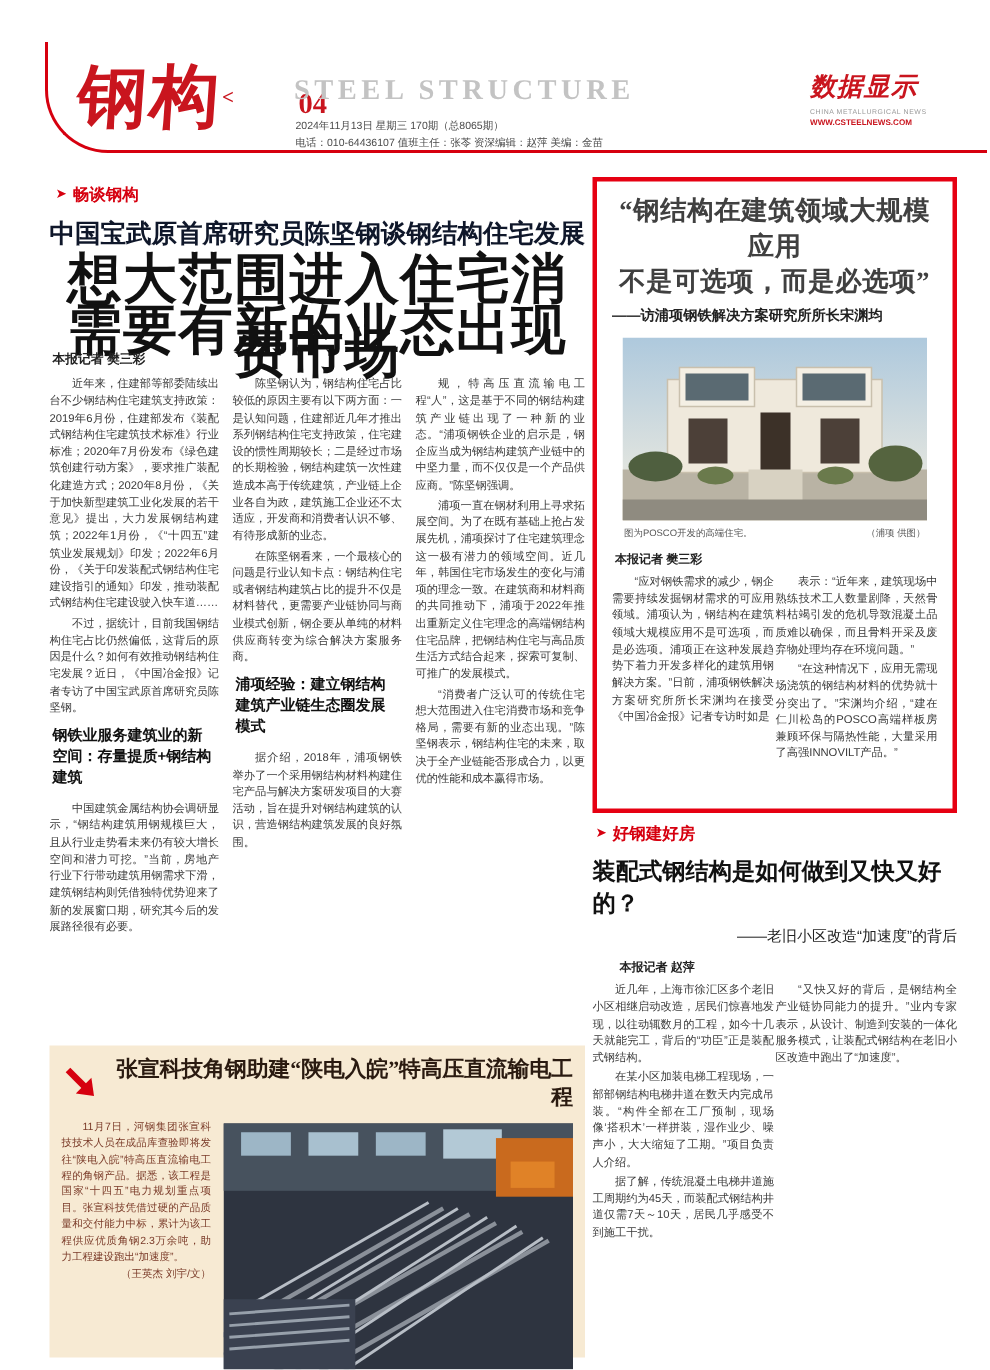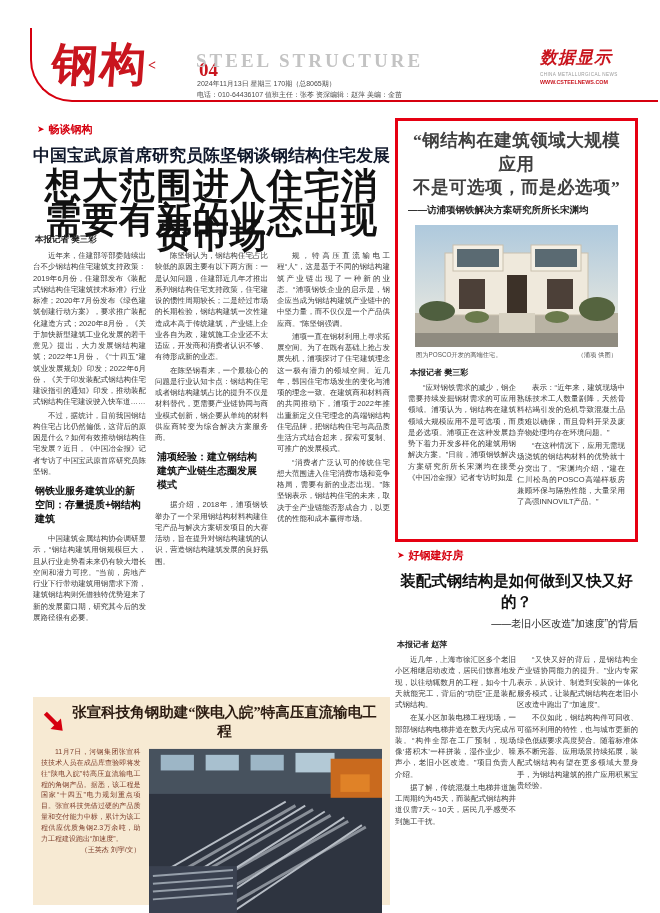--- a/index.html
+++ b/index.html
@@ -61,32 +61,32 @@
     font-weight:bold;color:#404040;font-size:17.5px;letter-spacing:.5px;line-height:1.35;}
   .sub-box{width:100%;text-align:left;font-weight:bold;font-size:9.5px;color:#222;margin-top:4px;}
   .photo-house{display:block;width:203px;height:122px;margin:8px auto 0 auto;}
   .cap-row{display:flex;justify-content:space-between;margin:4px 8px 0 8px;font-size:6.3px;color:#555;}
   .byline-box{font-size:8px;font-weight:bold;color:#222;margin:7px 0 4px 2px;}
   .cols2{display:flex;gap:1px;overflow:hidden;height:178px;}
 
   
   .art-retrofit{position:absolute;left:395px;top:548px;width:243px;height:360px;}
   .art-retrofit .tag{margin-left:2px;}
-  .hl-rf{width:100%;text-align:center;font-family:"Liberation Serif","DejaVu Serif",serif;
+  .hl-rf{width:100%;font-family:"Liberation Serif","DejaVu Serif",serif;
     font-weight:bold;font-size:15.5px;color:#111;margin-top:8px;}
   .sub-rf{width:100%;text-align:right;font-size:10px;color:#222;margin-top:4px;}
-  .byline-rf{font-size:8px;font-weight:bold;color:#222;margin:8px 0 4px 2px;}
+  .byline-rf{font-size:8px;font-weight:bold;color:#222;margin:8px 0 4px 18px;}
   .art-retrofit .cols2{height:268px;}
 
   
   .strip{position:absolute;left:33px;top:697px;width:357px;height:208px;
     background:var(--cream);padding:6px 8px;}
   .strip-head{display:flex;align-items:center;}
   .strip-arrow{width:26px;height:26px;flex:0 0 26px;}
-  .hl-strip{flex:1;text-align:center;font-family:"Liberation Serif","DejaVu Serif",serif;
+  .hl-strip{flex:1;text-align:right;font-family:"Liberation Serif","DejaVu Serif",serif;
     font-weight:bold;font-size:14.5px;color:#2a1a10;}
   .strip-body{display:flex;gap:8px;margin-top:6px;}
   .strip-text{width:102px;font-size:7px;line-height:1.55;color:#7a3a28;text-align:justify;}
   .strip-text p{text-indent:2em;}
   .photo-steel{width:239px;height:168px;display:block;}
 </style>
 </head>
 <body>
 
 <div class="page">
@@ -186,26 +186,25 @@
     <div class="tag">
       <span class="arrow">➤</span>
       <span>好钢建好房</span>
     </div>
     <div class="hl-rf">装配式钢结构是如何做到又快又好的？</div>
     <div class="sub-rf">——老旧小区改造“加速度”的背后</div>
     <div class="byline-rf">本报记者 赵萍</div>
     <div class="cols2">
       <div class="col">
           <p class="body-para">近几年，上海市徐汇区多个老旧小区相继启动改造，居民们惊喜地发现，以往动辄数月的工程，如今十几天就能完工，背后的“功臣”正是装配式钢结构。</p>
-          <p class="body-para">在某小区加装电梯工程现场，一部部钢结构电梯井道在数天内完成吊装。“构件全部在工厂预制，现场像‘搭积木’一样拼装，湿作业少、噪声小，老旧小区改造。”项目负责人介绍。</p>
+          <p class="body-para">在某小区加装电梯工程现场，一部部钢结构电梯井道在数天内完成吊装。“构件全部在工厂预制，现场像‘搭积木’一样拼装，湿作业少、噪声小，大大缩短了工期。”项目负责人介绍。</p>
           <p class="body-para">据了解，传统混凝土电梯井道施工周期约为45天，而装配式钢结构井道仅需7天～10天，居民几乎感受不到施工干扰。</p>
         </div>
       <div class="col">
           <p class="body-para">“又快又好的背后，是钢结构全产业链协同能力的提升。”业内专家表示，从设计、制造到安装的一体化服务模式，让装配式钢结构在老旧小区改造中跑出了“加速度”。</p>
-          <p class="body-para">不仅如此，钢结构构件可回收、可循环利用的特性，也与城市更新的绿色低碳要求高度契合。随着标准体系不断完善、应用场景持续拓展，装配式钢结构有望在更多领域大显身手，为钢结构建筑的推广应用积累宝贵经验。</p>
         </div>
     </div>
   </section>
 
   <section class="strip">
     <div class="strip-head">
       <svg class="strip-arrow" viewBox="0 0 30 30" xmlns="http://www.w3.org/2000/svg">
         <line x1="5" y1="5" x2="22" y2="22" stroke="#d6000f" stroke-width="5"></line>
         <polygon points="25,25 11,23 23,11" fill="#d6000f"></polygon>
       </svg>

